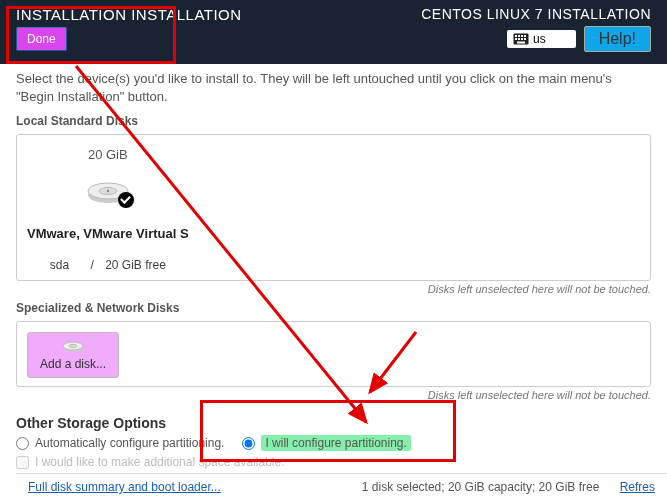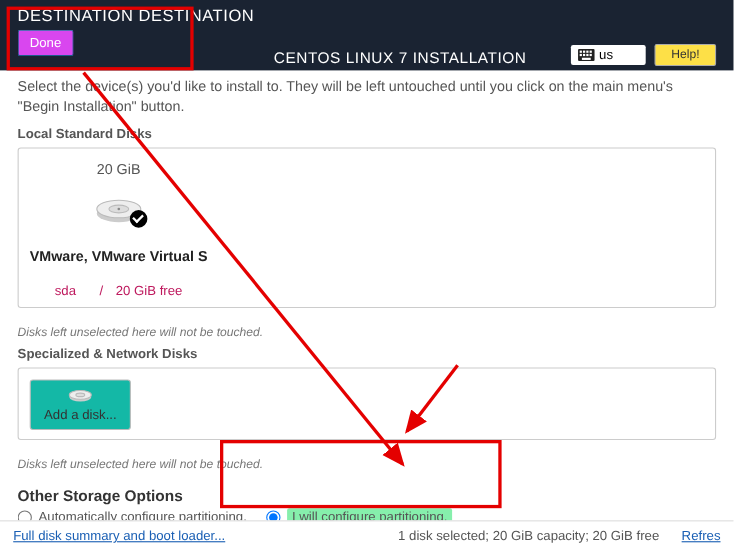--- a/index.html
+++ b/index.html
@@ -2,70 +2,70 @@
 <html><head>
   <meta charset="utf-8">
   <style>
     * { margin: 0; padding: 0; box-sizing: border-box; font-family: sans-serif; }
     body { width: 667px; height: 500px; background: #fff; overflow: hidden; position: relative; }
     
     .topbar { background: #1a2332; color: #fff; height: 64px; display: flex; justify-content: space-between; padding: 6px 16px 4px 16px; position: relative; }
     .topbar-left { display: flex; flex-direction: column; gap: 4px; }
     .page-title { font-size: 15px; letter-spacing: 0.5px; font-weight: normal; }
     .done-btn { background: #d946ef; color: #fff; border: 1px solid #1d5a8f; border-top-color: #3d7cb2; padding: 4px 10px; font-size: 12px; cursor: pointer; border-radius: 2px; align-self: flex-start; }
-    .topbar-right { display: flex; align-items: flex-end; gap: 4px; }
+    .topbar-right { display: flex; flex-direction: column; align-items: flex-end; gap: 4px; }
     .installer-title { font-size: 14px; letter-spacing: 0.5px; white-space: nowrap; }
     .topbar-controls { display: flex; gap: 8px; align-items: center; padding-left: 36px; }
     .keyboard-badge { background: #fff; color: #000; display: flex; align-items: center; padding: 2px 30px 2px 6px; font-size: 12px; border-radius: 2px; gap: 4px; }
     .kbd-icon { width: 16px; height: 12px; }
-    .help-btn { background: #fde047; color: #333; border: 1px solid #aaa; padding: 3px 14px; font-size: 11px; cursor: pointer; border-radius: 2px; }
+    .help-btn { background: #0ea5e9; color: #333; border: 1px solid #aaa; padding: 3px 14px; font-size: 16px; cursor: pointer; border-radius: 2px; }
     
     .content { padding: 6px 16px 0 16px; color: #333; }
     .intro-text { font-size: 13px; line-height: 1.4; color: #555; margin-bottom: 8px; }
     
     .section-header { font-size: 12px; font-weight: bold; color: #555; margin: 6px 0 6px 0; }
     
     .disks-container { border: 1px solid #ccc; border-radius: 3px; padding: 10px 10px 8px 10px; }
     .disk-card { display: inline-flex; flex-direction: column; align-items: center; gap: 15px; cursor: pointer; }
     .disk-size { font-size: 13px; color: #555; }
     .disk-icon-wrap { position: relative; width: 44px; height: 28px; }
     .disk-check { position: absolute; bottom: -3px; right: -4px; width: 16px; height: 16px; background: #000; border-radius: 50%; display: flex; align-items: center; justify-content: center; }
     .disk-check::after { content: ""; width: 7px; height: 4px; border-left: 2px solid #fff; border-bottom: 2px solid #fff; transform: rotate(-45deg) translate(1px,-1px); }
     .disk-name { font-size: 13px; font-weight: bold; color: #222; margin-top: 6px; }
-    .disk-sub { font-size: 12px; color: #be185d; margin-top: 2px; }
+    .disk-sub { font-size: 12px; color: #404040; margin-top: 2px; }
     .disk-sub .sda { margin-right: 10px; }
     .disk-sub .sep { margin: 0 8px; }
-    .disks-hint { font-size: 11px; font-style: italic; color: #777; text-align: left; margin-top: 16px; }
+    .disks-hint { font-size: 11px; font-style: italic; color: #777; text-align: right; margin-top: 2px; }
     
-    .add-disk-btn { display: inline-flex; flex-direction: column; align-items: center; gap: 4px; background: #14b8a6; border: 1px solid #bbb; border-radius: 3px; padding: 6px 12px; font-size: 12px; color: #333; cursor: pointer; }
+    .add-disk-btn { display: inline-flex; flex-direction: column; align-items: center; gap: 4px; background: #f0abfc; border: 1px solid #bbb; border-radius: 3px; padding: 6px 12px; font-size: 12px; color: #333; cursor: pointer; }
     .hdd-mini-icon { width: 22px; height: 14px; }
     
     .other-title { font-size: 14px; font-weight: bold; color: #333; margin-top: 14px; }
     .sub-title { font-size: 12px; font-weight: bold; color: #555; margin: 8px 0 4px 0; }
     .radio-row { display: flex; align-items: center; gap: 6px; font-size: 12px; color: #555; margin: 4px 0; }
     .radio-row input { margin: 0; }
     .radio-row .selected-label { background: #86efac; padding: 1px 4px; border-radius: 2px; }
     .check-row { display: flex; align-items: center; gap: 6px; font-size: 12px; color: #bbb; margin-top: 4px; }
     .check-row input { margin: 0; }
     
-    .footer { position: absolute; bottom: 0; left: 0; right: 0; border-top: 1px solid #ddd; padding: 6px 12px; display: flex; justify-content: space-between; font-size: 12px; background: #fff; }
+    .footer { position: absolute; bottom: 0; left: 16px; right: 0; border-top: 1px solid #ddd; padding: 6px 12px; display: flex; justify-content: space-between; font-size: 12px; background: #fff; }
     .footer a { color: #1a5fb4; text-decoration: underline; cursor: pointer; }
     .footer-right { color: #555; }
     .footer-right .refresh { color: #1a5fb4; text-decoration: underline; cursor: pointer; margin-left: 17px; }
 
     
     .anno-box { position: absolute; border: 3px solid #e40000; pointer-events: none; }
     .anno-arrow { position: absolute; pointer-events: none; }
   </style>
 </head>
 <body>
 
 <div class="topbar">
   <div class="topbar-left">
-    <div class="page-title">DESTINATION DESTINATION</div>
+    <div class="page-title">INSTALLATION INSTALLATION</div>
     <button class="done-btn">Done</button>
   </div>
   <div class="topbar-right">
     <div class="installer-title">CENTOS LINUX 7 INSTALLATION</div>
     <div class="topbar-controls">
       <div class="keyboard-badge">
         <svg class="kbd-icon" viewBox="0 0 16 12">
             <rect x="0.5" y="0.5" width="15" height="11" rx="1" fill="#222"></rect>
             <rect x="2" y="2" width="2" height="2" fill="#fff"></rect>
             <rect x="5" y="2" width="2" height="2" fill="#fff"></rect>
@@ -126,20 +126,21 @@
   <div class="other-title">Other Storage Options</div>
   <label class="radio-row">
     <input type="radio" name="part" style="">
     <span>Automatically configure partitioning.</span>
     <span style="width:6px"></span>
     <input type="radio" name="part" checked="" style="">
     <span class="selected-label">I will configure partitioning.</span>
   </label>
   <label class="check-row">
     <input type="checkbox" disabled="" style="">
+    <span>I would like to make additional space available.</span>
   </label>
 </div>
 
 <div class="footer">
   <a>Full disk summary and boot loader...</a>
   <div class="footer-right">
     <span>1 disk selected; 20 GiB capacity; 20 GiB free</span>
     <span class="refresh">Refres</span>
   </div>
 </div>

